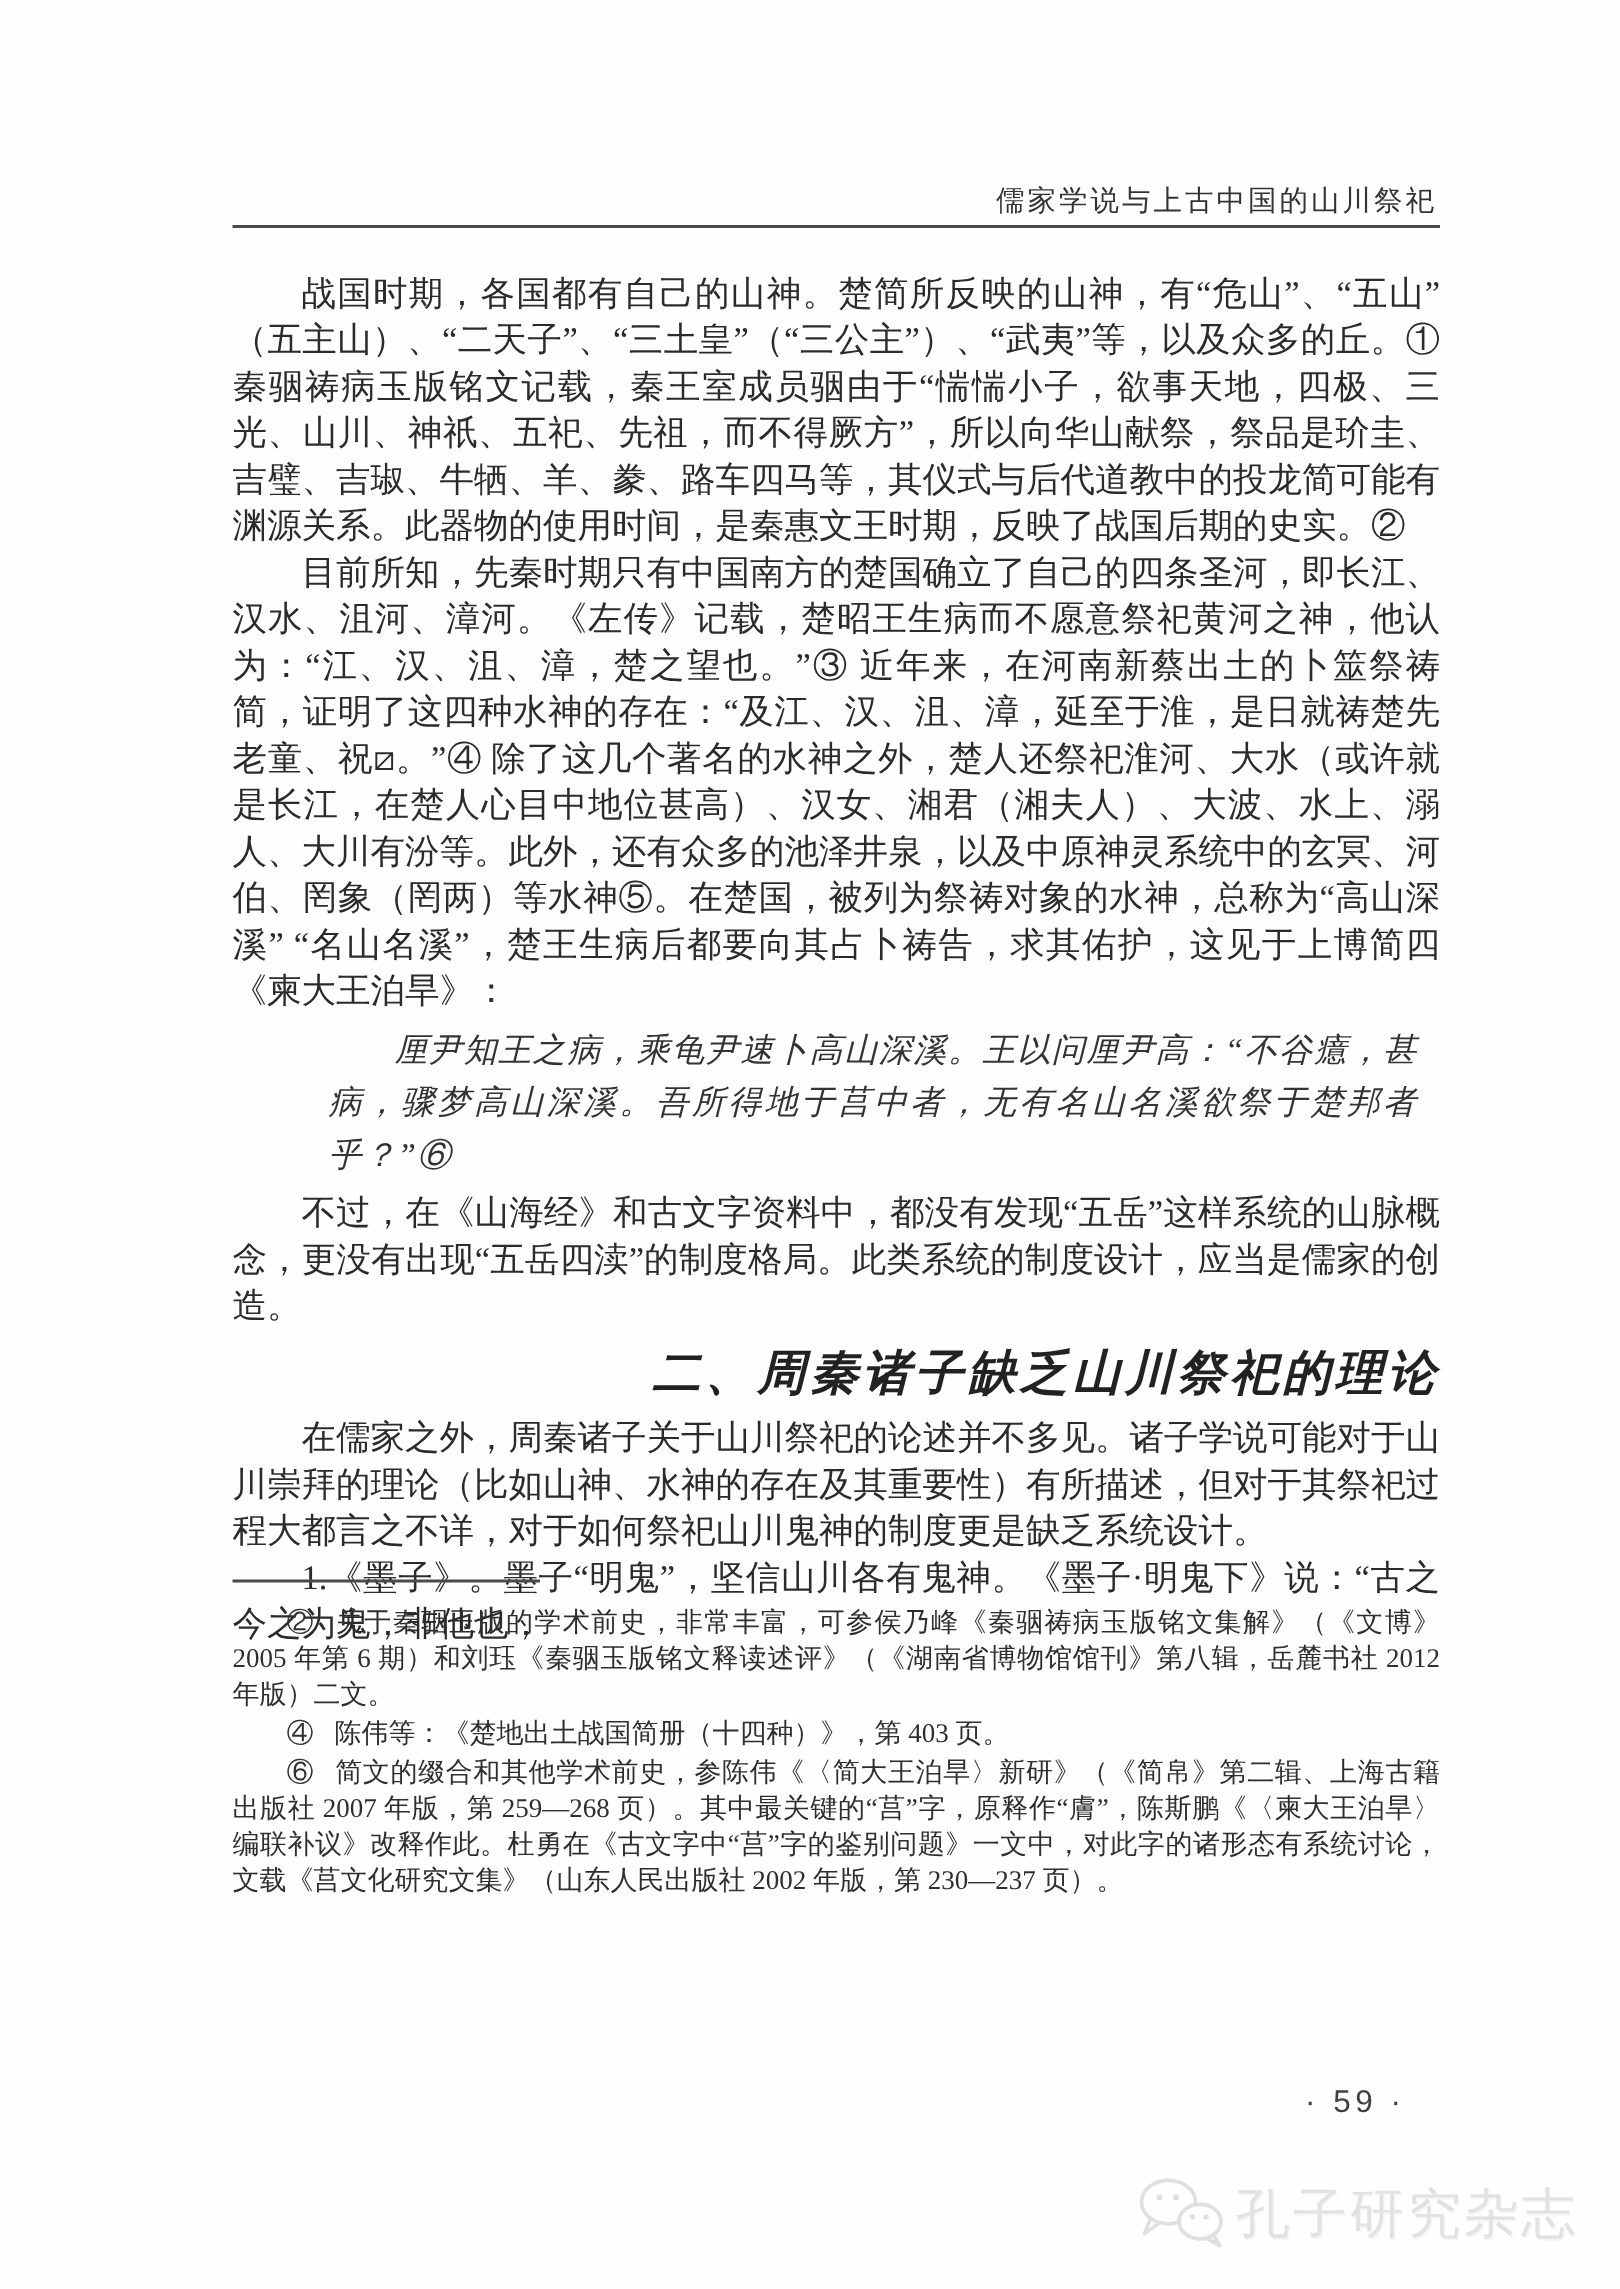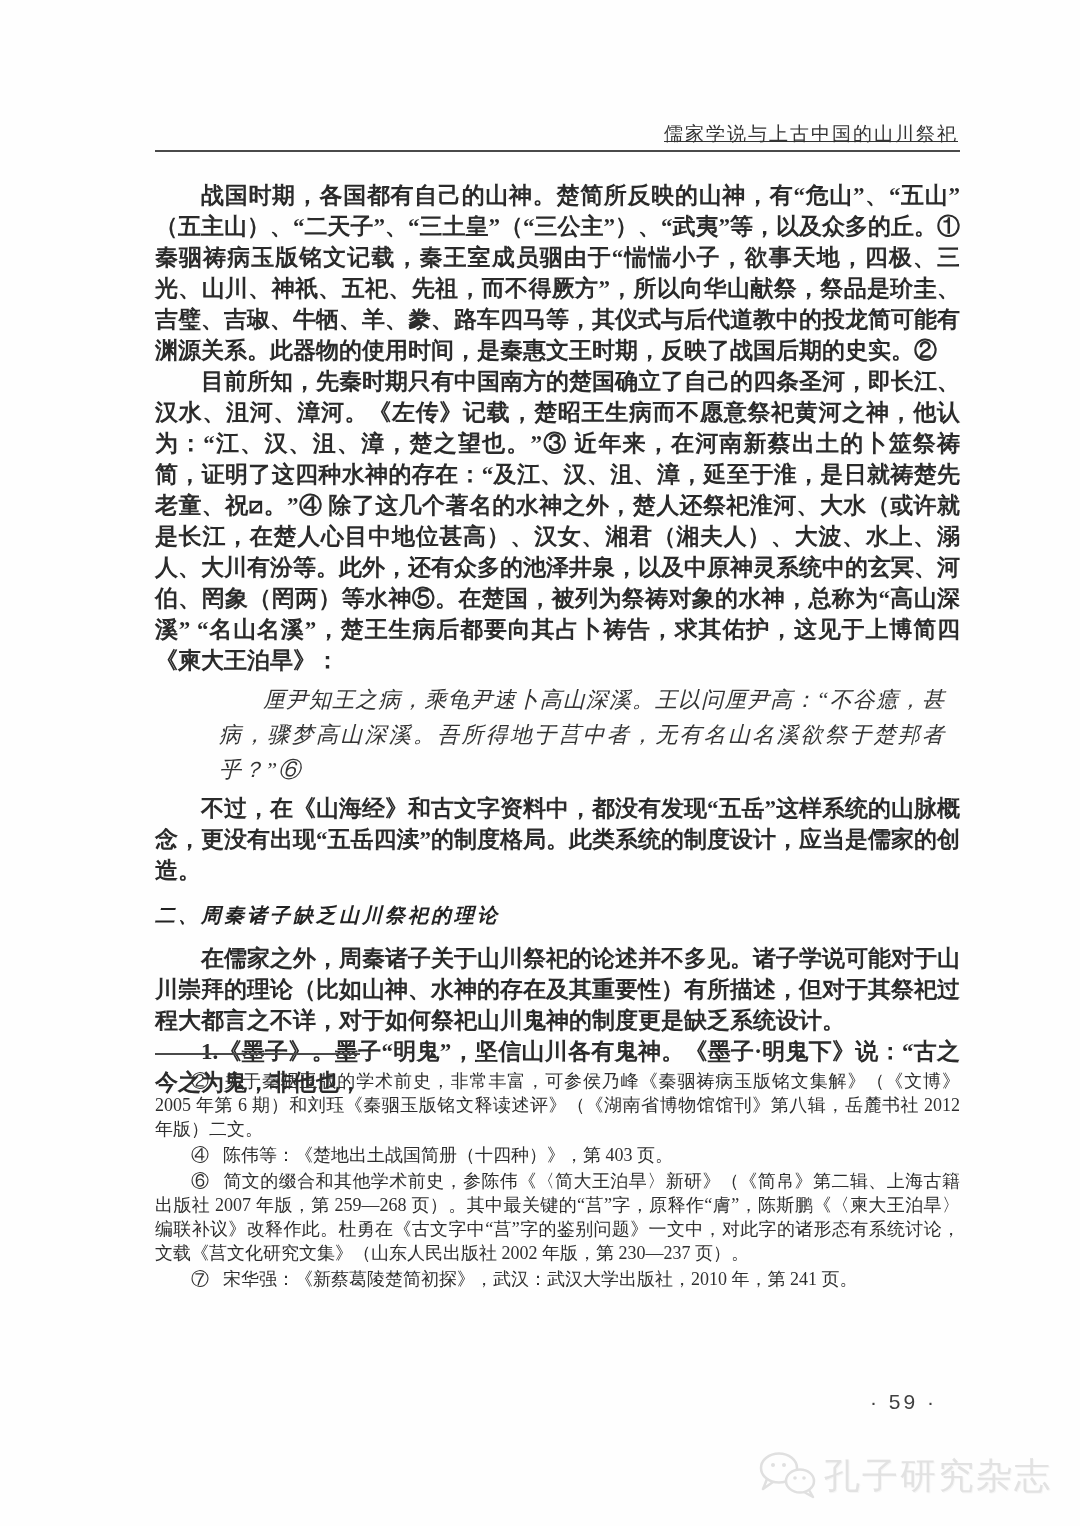--- a/index.html
+++ b/index.html
@@ -9,46 +9,46 @@
     font-family:"Liberation Serif","DejaVu Serif",serif;
     color:#262626;
     position:relative;
     overflow:hidden;
   }
   .page{position:absolute;inset:0;background:#fefefe;}
 
   
   .running-header{
     position:absolute;top:121px;right:122px;
-    font-size:19px;letter-spacing:2px;color:#333;text-decoration:underline;
+    font-size:19px;letter-spacing:2px;color:#333;
   }
   .header-rule{
     position:absolute;top:150px;left:155px;width:805px;height:2px;
     background:#4a4a4a;
   }
 
   
   .body-text{
     position:absolute;top:180px;left:155px;width:805px;
     font-size:23px;line-height:31px;text-align:justify;
     color:#2b2b2b;
   }
-  .para{margin:0;text-indent:2em;font-weight:bold;}
+  .para{margin:0;text-indent:2em;}
   .quote{
     margin:6px 15px 6px 64px;
     font-style:italic;
     font-size:22px;line-height:35px;
     text-indent:2em;
     letter-spacing:1px;
     color:#333;
   }
   .section-heading{
     margin:14px 0 12px 0;
-    text-align:left;
-    font-size:20px;
+    text-align:right;
+    font-size:32px;
     font-weight:bold;
     font-style:italic;
     letter-spacing:3px;
     color:#222;
   }
 
   
   .footnotes{
     position:absolute;top:1053px;left:155px;width:805px;
     font-size:18px;line-height:24px;text-align:justify;color:#2e2e2e;
@@ -96,21 +96,20 @@
     <p class="para">在儒家之外，周秦诸子关于山川祭祀的论述并不多见。诸子学说可能对于山川崇拜的理论（比如山神、水神的存在及其重要性）有所描述，但对于其祭祀过程大都言之不详，对于如何祭祀山川鬼神的制度更是缺乏系统设计。</p>
     <p class="para">1.《墨子》。墨子“明鬼”，坚信山川各有鬼神。《墨子·明鬼下》说：“古之今之为鬼，非他也，</p>
   </div>
 
   <div class="footnotes">
     <div class="footnote-rule"></div>
     <ol>
       <li><span class="fn-num">②</span><span>关于秦骃玉版的学术前史，非常丰富，可参侯乃峰《秦骃祷病玉版铭文集解》（《文博》2005 年第 6 期）和刘珏《秦骃玉版铭文释读述评》（《湖南省博物馆馆刊》第八辑，岳麓书社 2012 年版）二文。</span></li>
       <li><span class="fn-num">④</span><span>陈伟等：《楚地出土战国简册（十四种）》，第 403 页。</span></li>
       <li><span class="fn-num">⑥</span><span>简文的缀合和其他学术前史，参陈伟《〈简大王泊旱〉新研》（《简帛》第二辑、上海古籍出版社 2007 年版，第 259—268 页）。其中最关键的“莒”字，原释作“膚”，陈斯鹏《〈柬大王泊旱〉编联补议》改释作此。杜勇在《古文字中“莒”字的鉴别问题》一文中，对此字的诸形态有系统讨论，文载《莒文化研究文集》（山东人民出版社 2002 年版，第 230—237 页）。</span></li>
-      <li><span class="fn-num">⑦</span><span>宋华强：《新蔡葛陵楚简初探》，武汉：武汉大学出版社，2010 年，第 241 页。</span></li>
     </ol>
   </div>
 
   <div class="page-number">· 59 ·</div>
 
   <div class="watermark">
     <span class="wm-icon">
       <svg width="62" height="50" viewBox="0 0 62 50" xmlns="http://www.w3.org/2000/svg">
         <ellipse cx="22" cy="19" rx="18" ry="14.5" fill="none" stroke="#e0e0e0" stroke-width="2.5"></ellipse>
         <path d="M10 30 L6 40 L16 33" fill="none" stroke="#e0e0e0" stroke-width="2.5" stroke-linejoin="round"></path>

